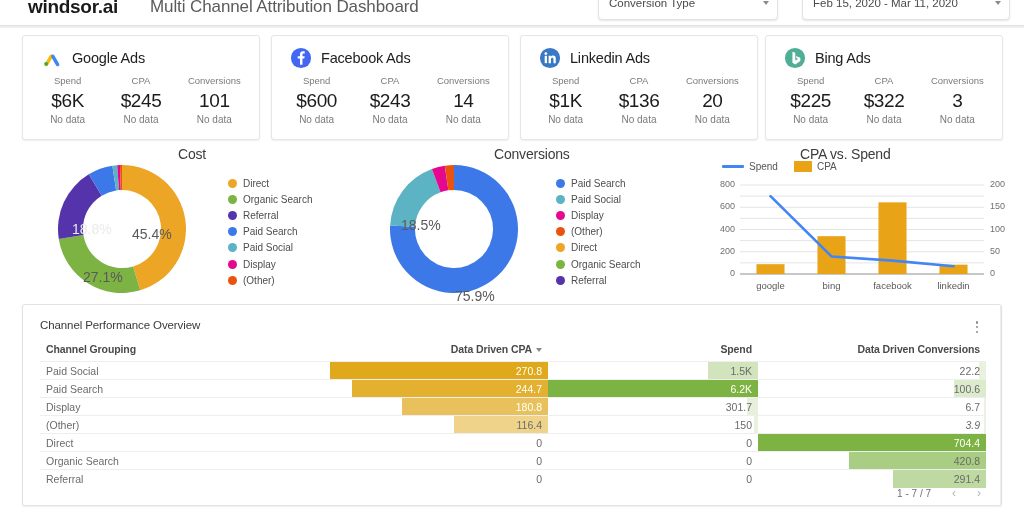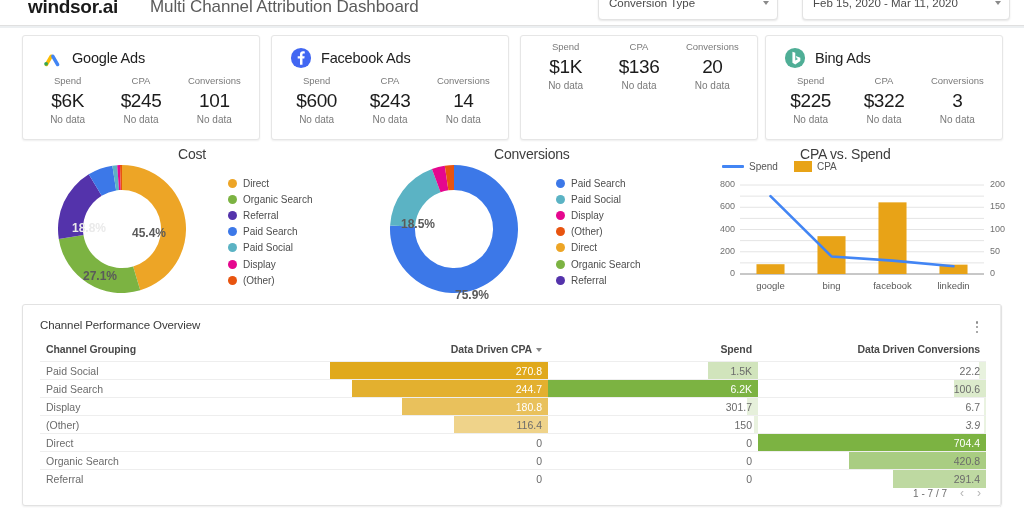--- a/index.html
+++ b/index.html
@@ -71,21 +71,21 @@
 
   
   .charts { position: absolute; left: 0; top: 143px; width: 1024px; height: 157px; }
   .chart-title {
     position: absolute; font-size: 14px; color: #3c3c3c; letter-spacing: -0.2px;
   }
   .donut-wrap { position: absolute; }
   .donut { position: relative; }
   .donut svg { display: block; }
   .dlabel {
-    position: absolute; font-size: 12px; color: #5a5a5a; white-space: nowrap; font-weight: bold;
+    position: absolute; font-size: 14px; color: #5a5a5a; white-space: nowrap;
   }
   .dlabel.light { color: #eaeaea; }
   .legend { position: absolute; }
   .legend-item {
     display: flex; align-items: center; gap: 6px; height: 16.2px;
   }
   .legend-dot { width: 9px; height: 9px; border-radius: 50%; flex: 0 0 9px; }
   .legend-text { font-size: 10px; color: #4d4d4d; white-space: nowrap; }
 
   
@@ -127,21 +127,21 @@
     border-top: 1px solid #eeeeee;
   }
   table.pt td.lcol { text-align: left; padding-left: 6px; color: #6b6b6b; }
   .sortcaret {
     display: inline-block; margin-left: 4px; width: 0; height: 0;
     border-left: 3px solid transparent; border-right: 3px solid transparent;
     border-top: 4px solid #888; vertical-align: middle;
   }
   .pager {
     position: absolute; right: 20px; bottom: 6px;
-    display: flex; align-items: center; gap: 13px;
+    display: flex; align-items: center; gap: 21px;
   }
   .pager-text { font-size: 10px; color: #6e6e6e; }
   .pchev { font-size: 12px; color: #b5b5b5; cursor: pointer; line-height: 1; }
   .card-divider {
     position: absolute; right: 0; top: 0; width: 1px; height: 202px; background: #ececec;
   }
 </style>
 </head>
 <body>
 
@@ -215,20 +215,31 @@
             <div class="kpi-msub">No data</div>
           </div>
           <div class="kpi-metric">
             <div class="kpi-mlabel">Conversions</div>
             <div class="kpi-mvalue">14</div>
             <div class="kpi-msub">No data</div>
           </div>
         </div>
       </div>
       <div class="kpi-card c2">
+        <div class="kpi-head">
+          <span class="bicon">
+            <svg viewBox="0 0 24 24">
+              <circle cx="12" cy="12" r="11" fill="#3a77c4"></circle>
+              <rect x="6.2" y="9.6" width="2.5" height="8" fill="#fff"></rect>
+              <circle cx="7.45" cy="7.1" r="1.5" fill="#fff"></circle>
+              <path d="M10.5 9.6h2.4v1.1c.4-.7 1.3-1.3 2.5-1.3 2 0 2.9 1.2 2.9 3.5v4.7h-2.5v-4.2c0-1.1-.4-1.7-1.3-1.7-.9 0-1.5.6-1.5 1.8v4.1h-2.5z" fill="#fff"></path>
+            </svg>
+          </span>
+          <span class="kpi-name">Linkedin Ads</span>
+        </div>
         <div class="kpi-metrics">
           <div class="kpi-metric">
             <div class="kpi-mlabel">Spend</div>
             <div class="kpi-mvalue">$1K</div>
             <div class="kpi-msub">No data</div>
           </div>
           <div class="kpi-metric">
             <div class="kpi-mlabel">CPA</div>
             <div class="kpi-mvalue">$136</div>
             <div class="kpi-msub">No data</div>

